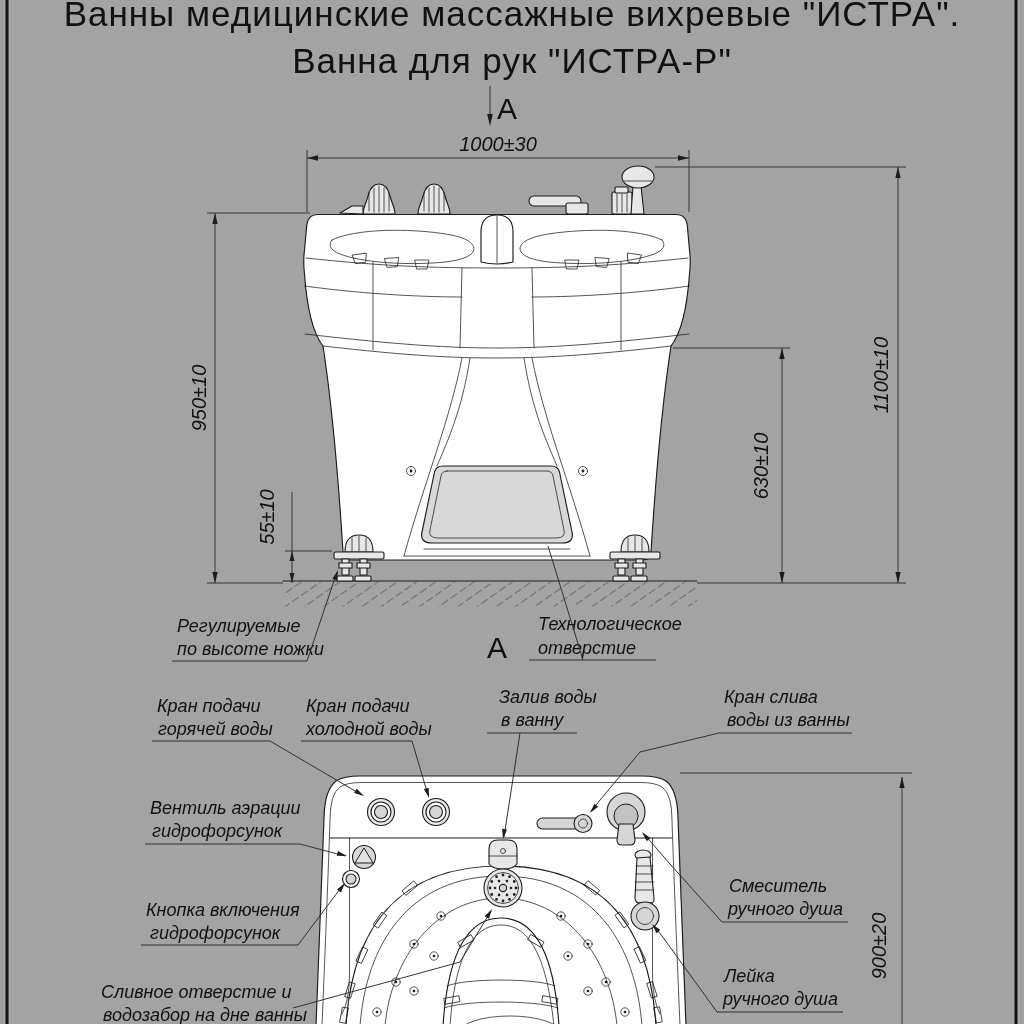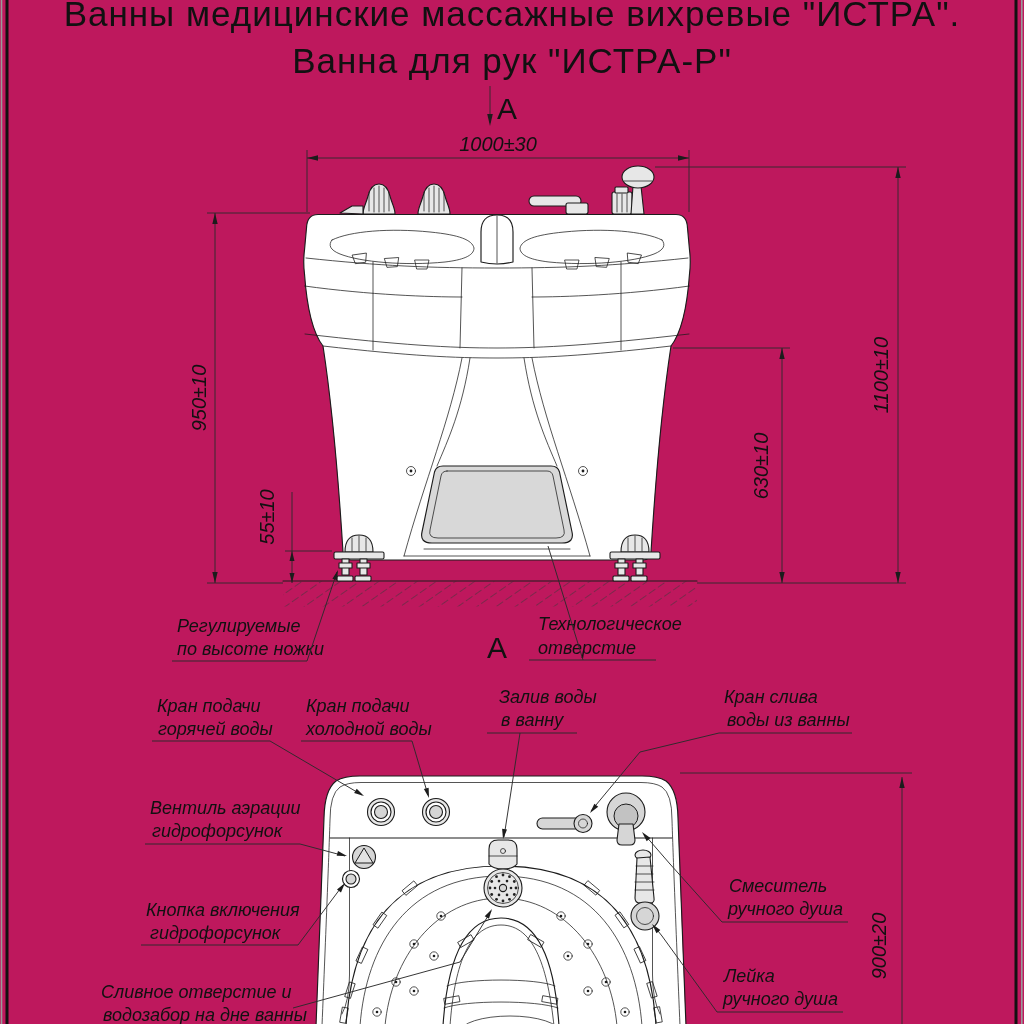--- a/index.html
+++ b/index.html
@@ -1,16 +1,16 @@
 <!DOCTYPE html>
 <html><head>
 <meta charset="utf-8">
 <style>
   html,body{margin:0;padding:0;background:#ffffff;}
-  #page{position:relative;width:1024px;height:1024px;background:#be185d;overflow:hidden;
+  #page{position:relative;width:1024px;height:1024px;background:#a3a3a3;overflow:hidden;
         font-family:"Liberation Sans",sans-serif;}
   svg{display:block}
   .ln{fill:none;stroke:#1c1c1c;stroke-width:1.15;stroke-linecap:round;stroke-linejoin:round;}
   .lnt{fill:none;stroke:#1c1c1c;stroke-width:0.75;stroke-linecap:round;stroke-linejoin:round;}
   .dim{fill:none;stroke:#2b2b2b;stroke-width:0.9;}
   .ldr{fill:none;stroke:#2b2b2b;stroke-width:0.95;}
   .arr{fill:#1c1c1c;stroke:none;}
   .wfill{fill:#ffffff;stroke:#1c1c1c;stroke-width:1.15;stroke-linejoin:round;}
   .gfill{fill:#e7e7e7;stroke:#1c1c1c;stroke-width:1.1;stroke-linejoin:round;}
   .g2fill{fill:#d6d6d6;stroke:#1c1c1c;stroke-width:1.1;stroke-linejoin:round;}

